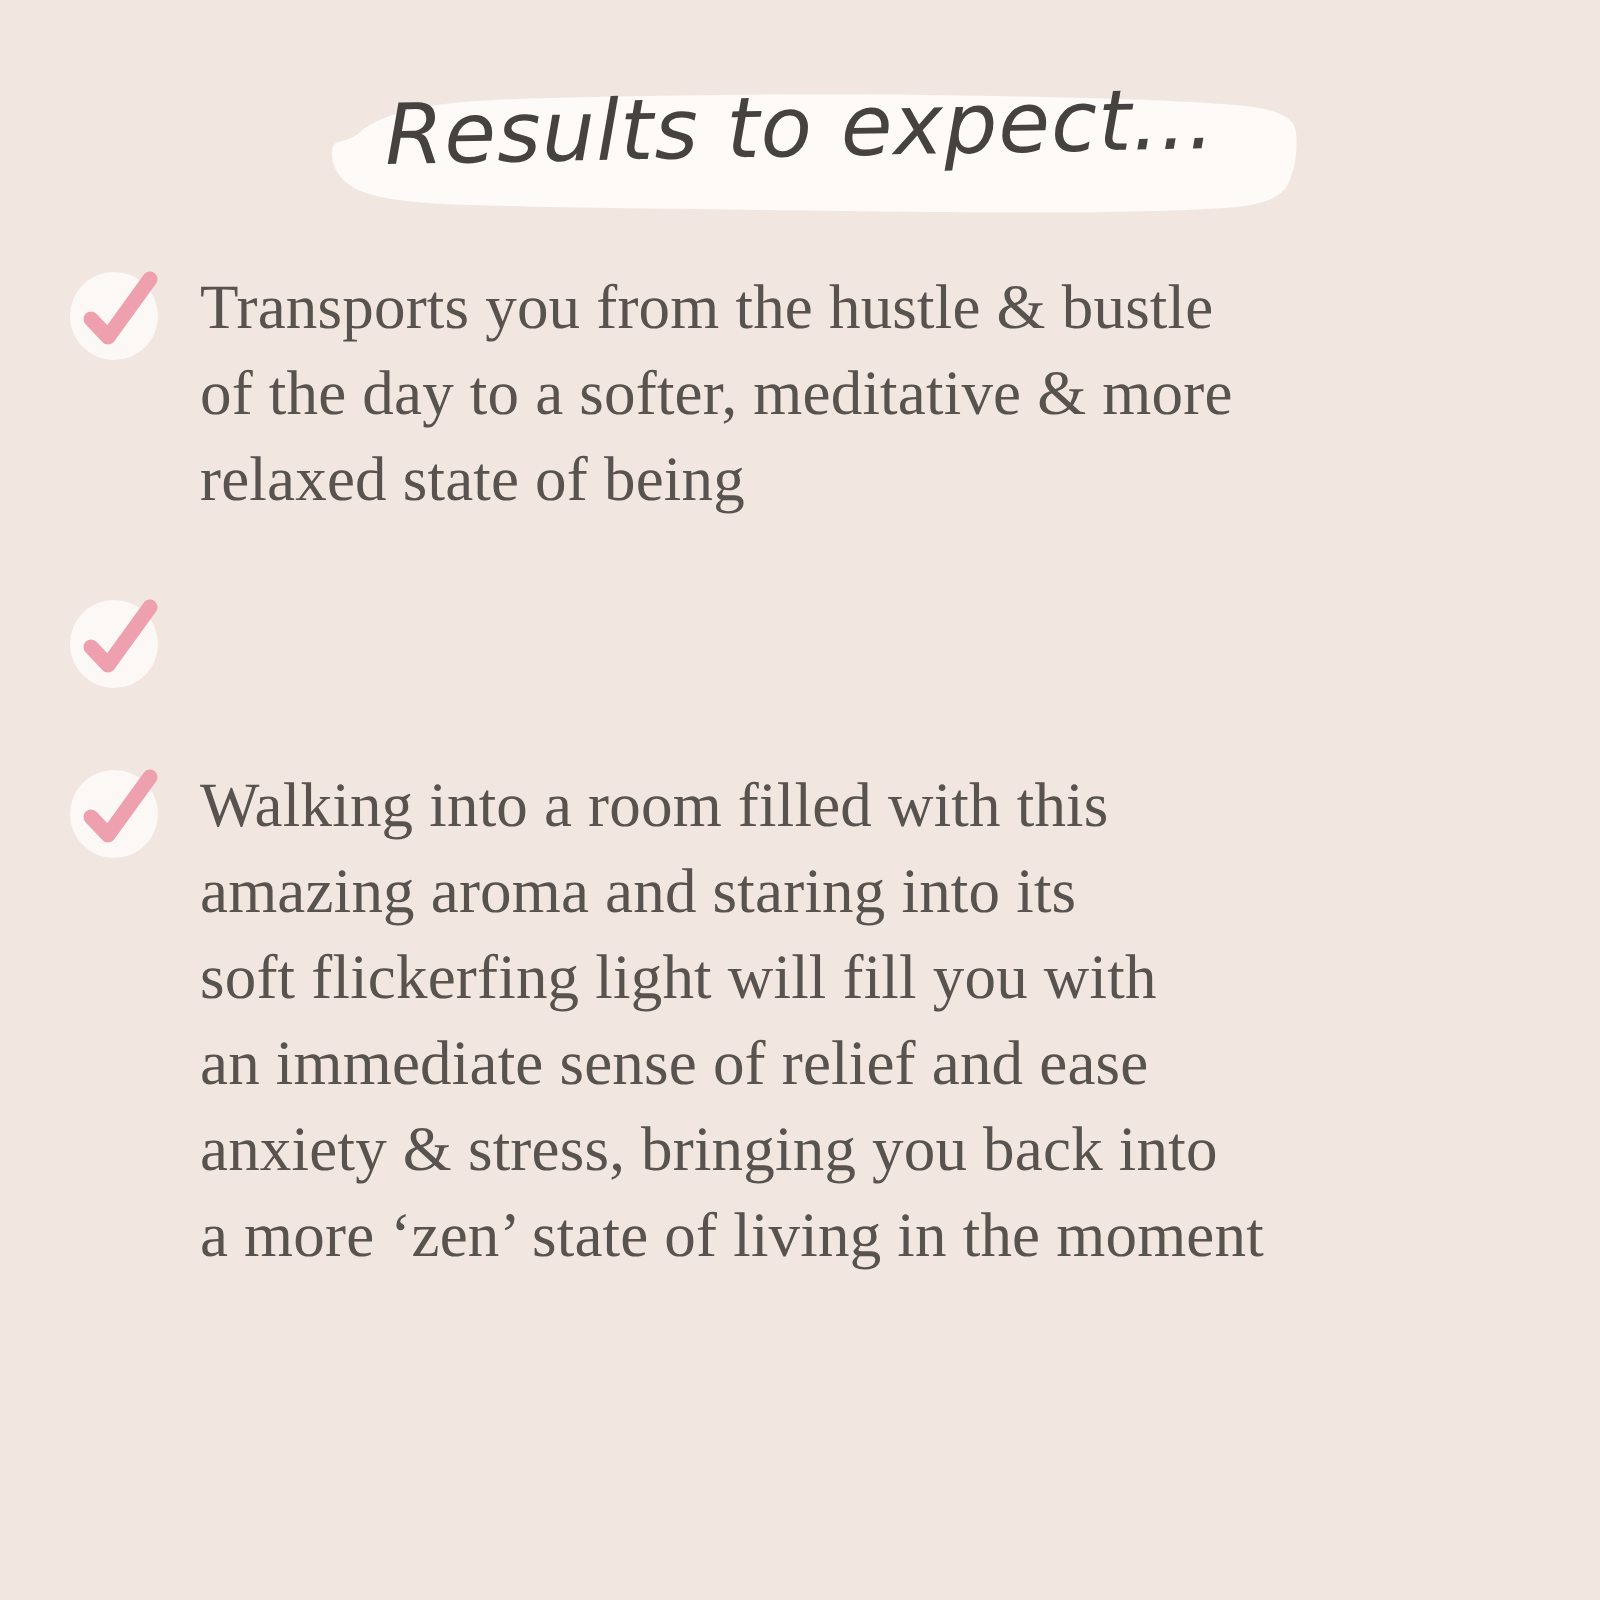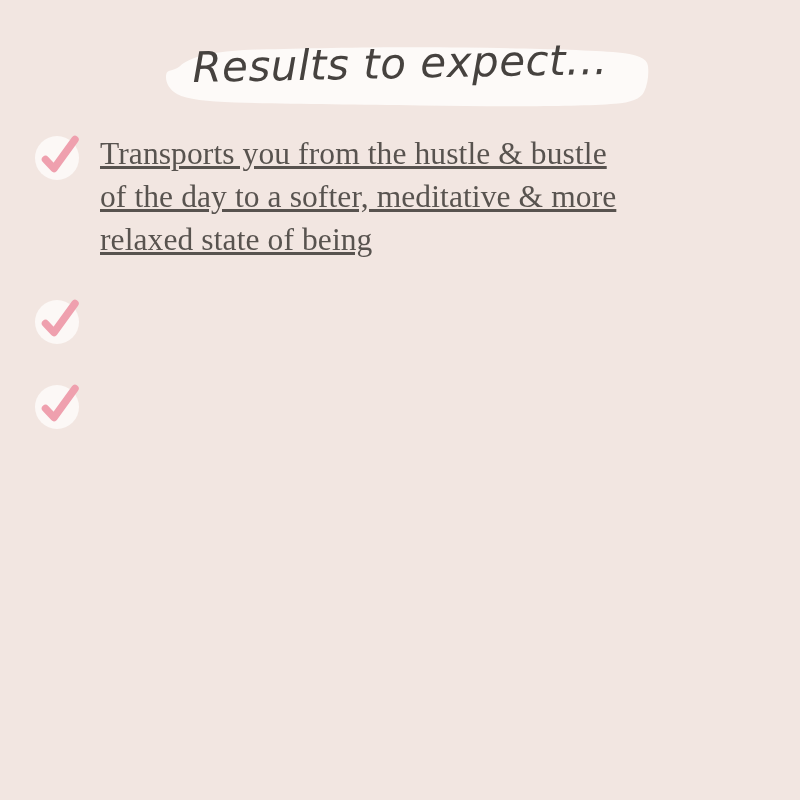--- a/index.html
+++ b/index.html
@@ -95,21 +95,20 @@
   .bullet-text {
     flex: 1 1 auto;
     margin-left: 18px;
     font-family: "Liberation Serif", "DejaVu Serif", serif;
     font-size: 31.5px;
     line-height: 43px;
     color: #58534f;
     letter-spacing: 0.1px;
     white-space: pre-line;
     padding-right: 18px;
-    text-decoration: underline;
   }
 </style>
 </head>
 <body>
 
 <div id="page">
 
   <div class="title-block">
     <div class="brush">
       <svg viewBox="0 0 487 62" xmlns="http://www.w3.org/2000/svg" aria-hidden="true">
@@ -147,16 +146,22 @@
       </span>
     </div>
 
     <div class="bullet">
       <span class="check-wrap">
         <svg viewBox="0 0 48 48" xmlns="http://www.w3.org/2000/svg" aria-hidden="true">
           <circle cx="23" cy="24" r="22" fill="#FCF8F6"></circle>
           <path d="M11.5 25.5 L 20 34.5 L 41 5.5" stroke="#EFA0AE" stroke-width="7.5" fill="none" stroke-linecap="round" stroke-linejoin="round"></path>
         </svg>
       </span>
+      <span class="bullet-text">Walking into a room filled with this
+amazing aroma and staring into its
+soft flickerfing light will fill you with
+an immediate sense of relief and ease
+anxiety &amp; stress, bringing you back into
+a more ‘zen’ state of living in the moment</span>
     </div>
 
   </div>
 </div>
 
 </body></html>

